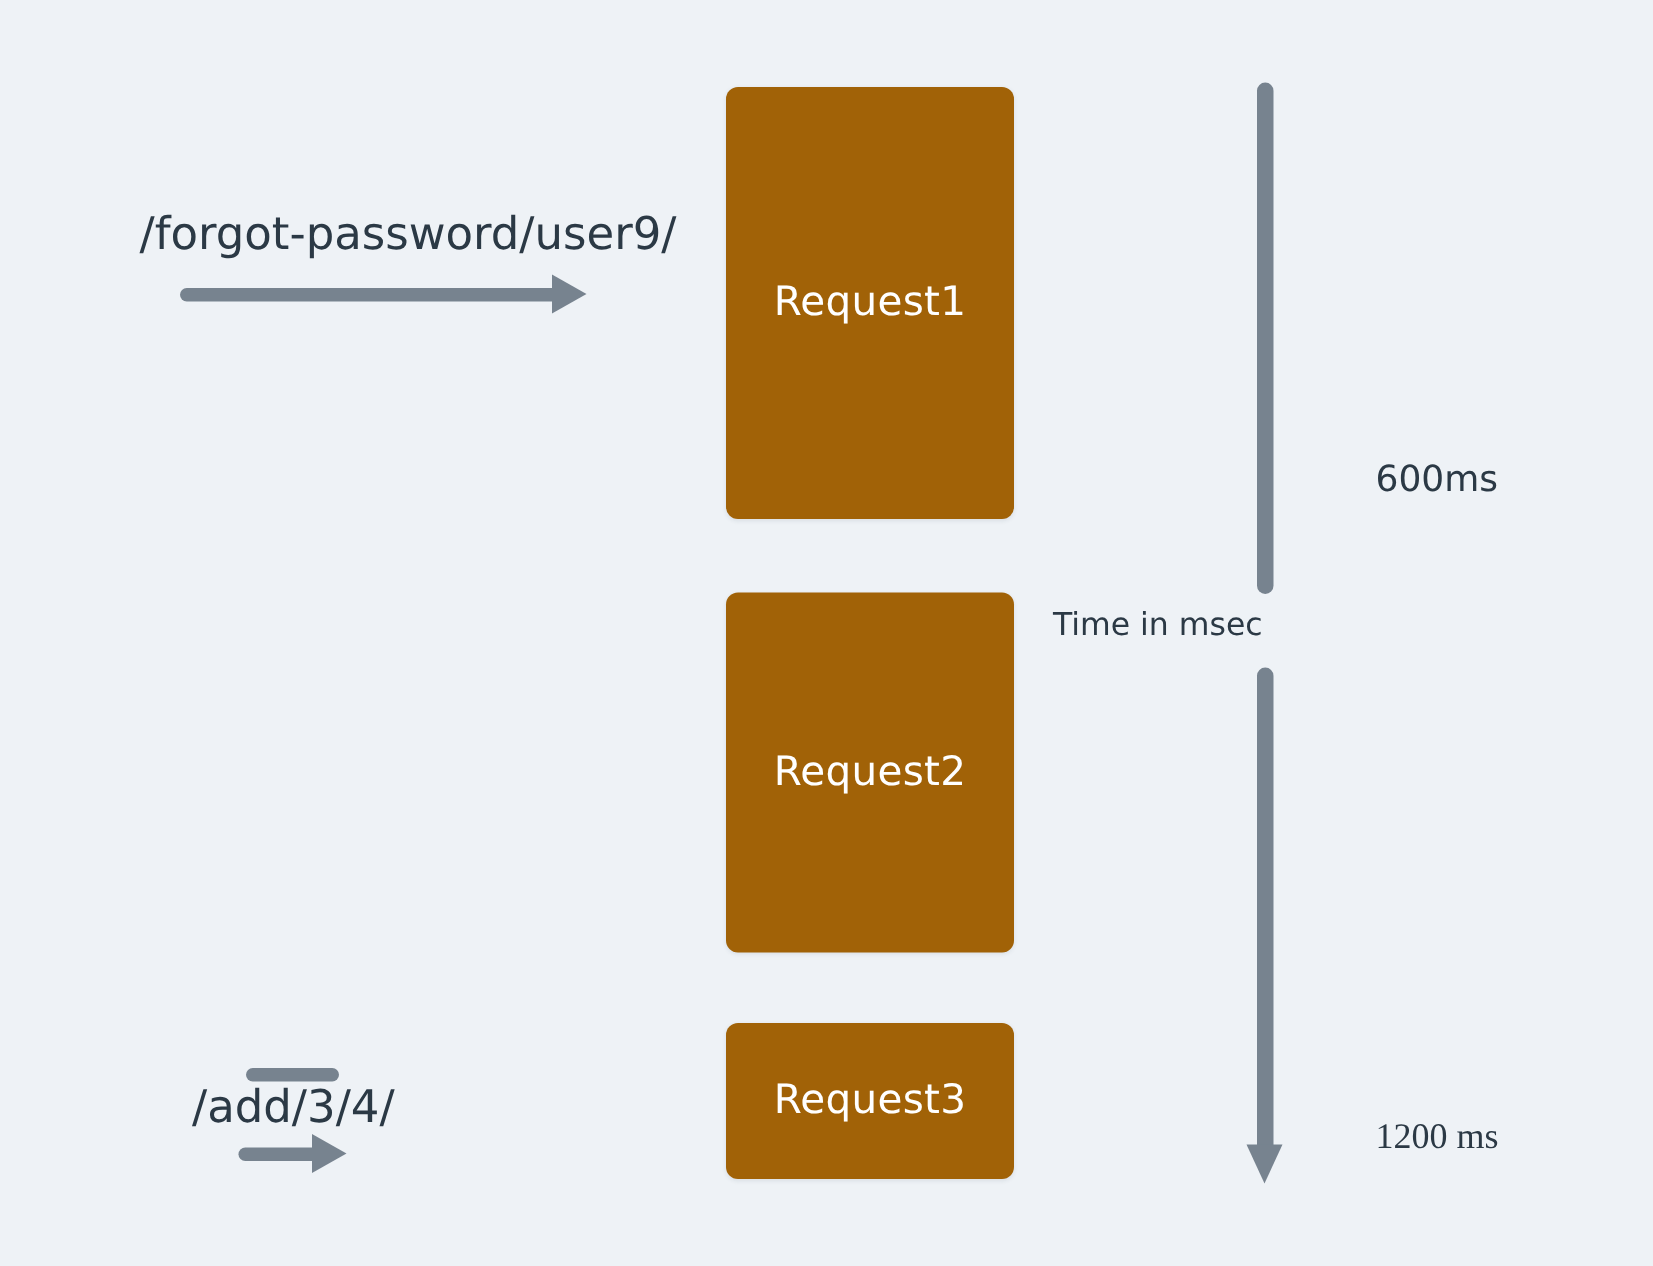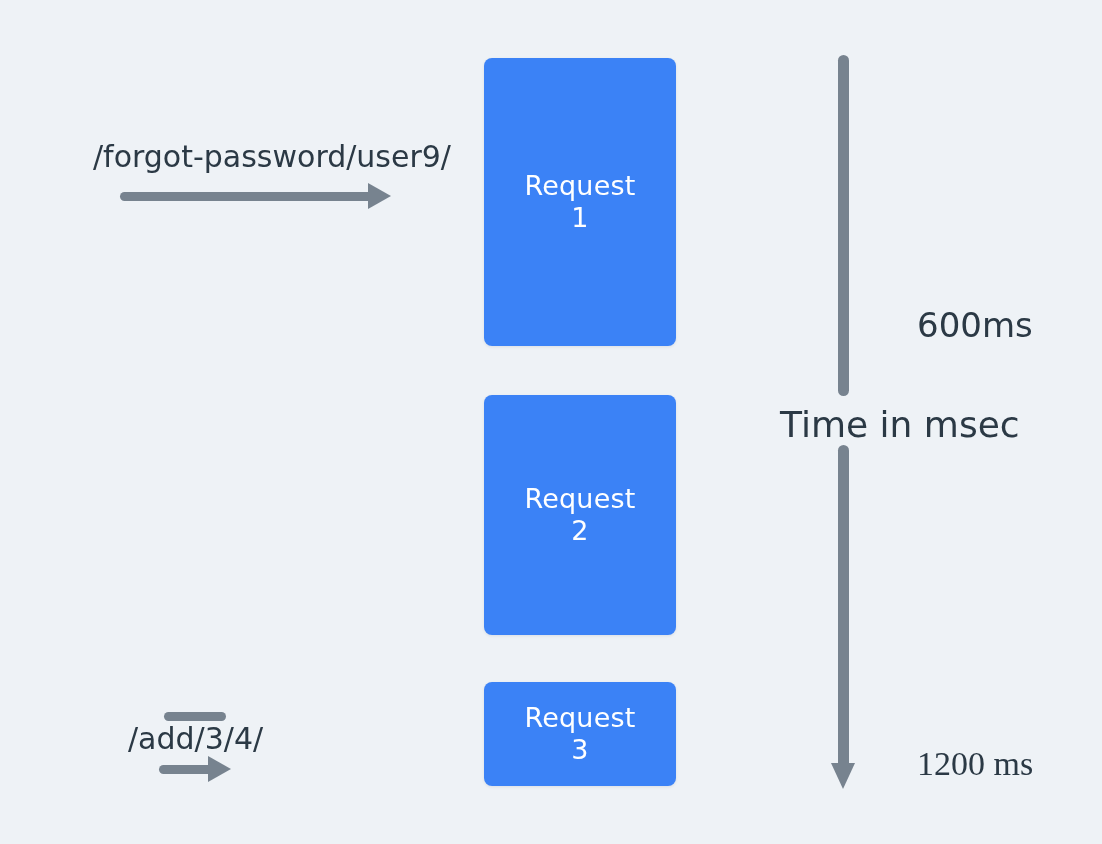--- a/index.html
+++ b/index.html
@@ -15,25 +15,25 @@
   }
   #canvas {
     position: relative;
     width: 1102px;
     height: 844px;
   }
 
   
   .req-box {
     position: absolute;
-    background: #3b82f6;
+    background: #a16207;
     border-radius: 8px;
     color: #ffffff;
     display: flex;
-    flex-direction: column;
+    flex-direction: row;
     align-items: center;
     justify-content: center;
     font-size: 27px;
     line-height: 1.18;
     letter-spacing: 0.2px;
     box-shadow: 0 1px 3px rgba(40, 60, 80, 0.10);
   }
   .req-box .req-title { display: block; }
   .req-box .req-num   { display: block; }
 
@@ -129,33 +129,33 @@
     width: 0;
     height: 0;
     border-left: 12.5px solid transparent;
     border-right: 12.5px solid transparent;
     border-top: 26px solid #77838f;
   }
 
   .axis-tick-label {
     position: absolute;
     color: #2b3945;
-    font-size: 34px;
+    font-size: 24px;
     white-space: nowrap;
   }
   #tick-600  { left: 917px; top: 305px; }
   #tick-1000 { left: 917px; top: 593px; }
   #tick-1200 { left: 917px; top: 745px; font-family: Liberation Serif, serif; }
 
   #axis-title {
     position: absolute;
-    left: 780px;
+    left: 702px;
     top: 404px;
     color: #2b3945;
-    font-size: 36px;
+    font-size: 21px;
     white-space: nowrap;
   }
 </style>
 </head>
 <body>
 
 <div id="canvas">
 
   <div class="path-label" id="path-label-1">/forgot-password/user9/</div>
 

